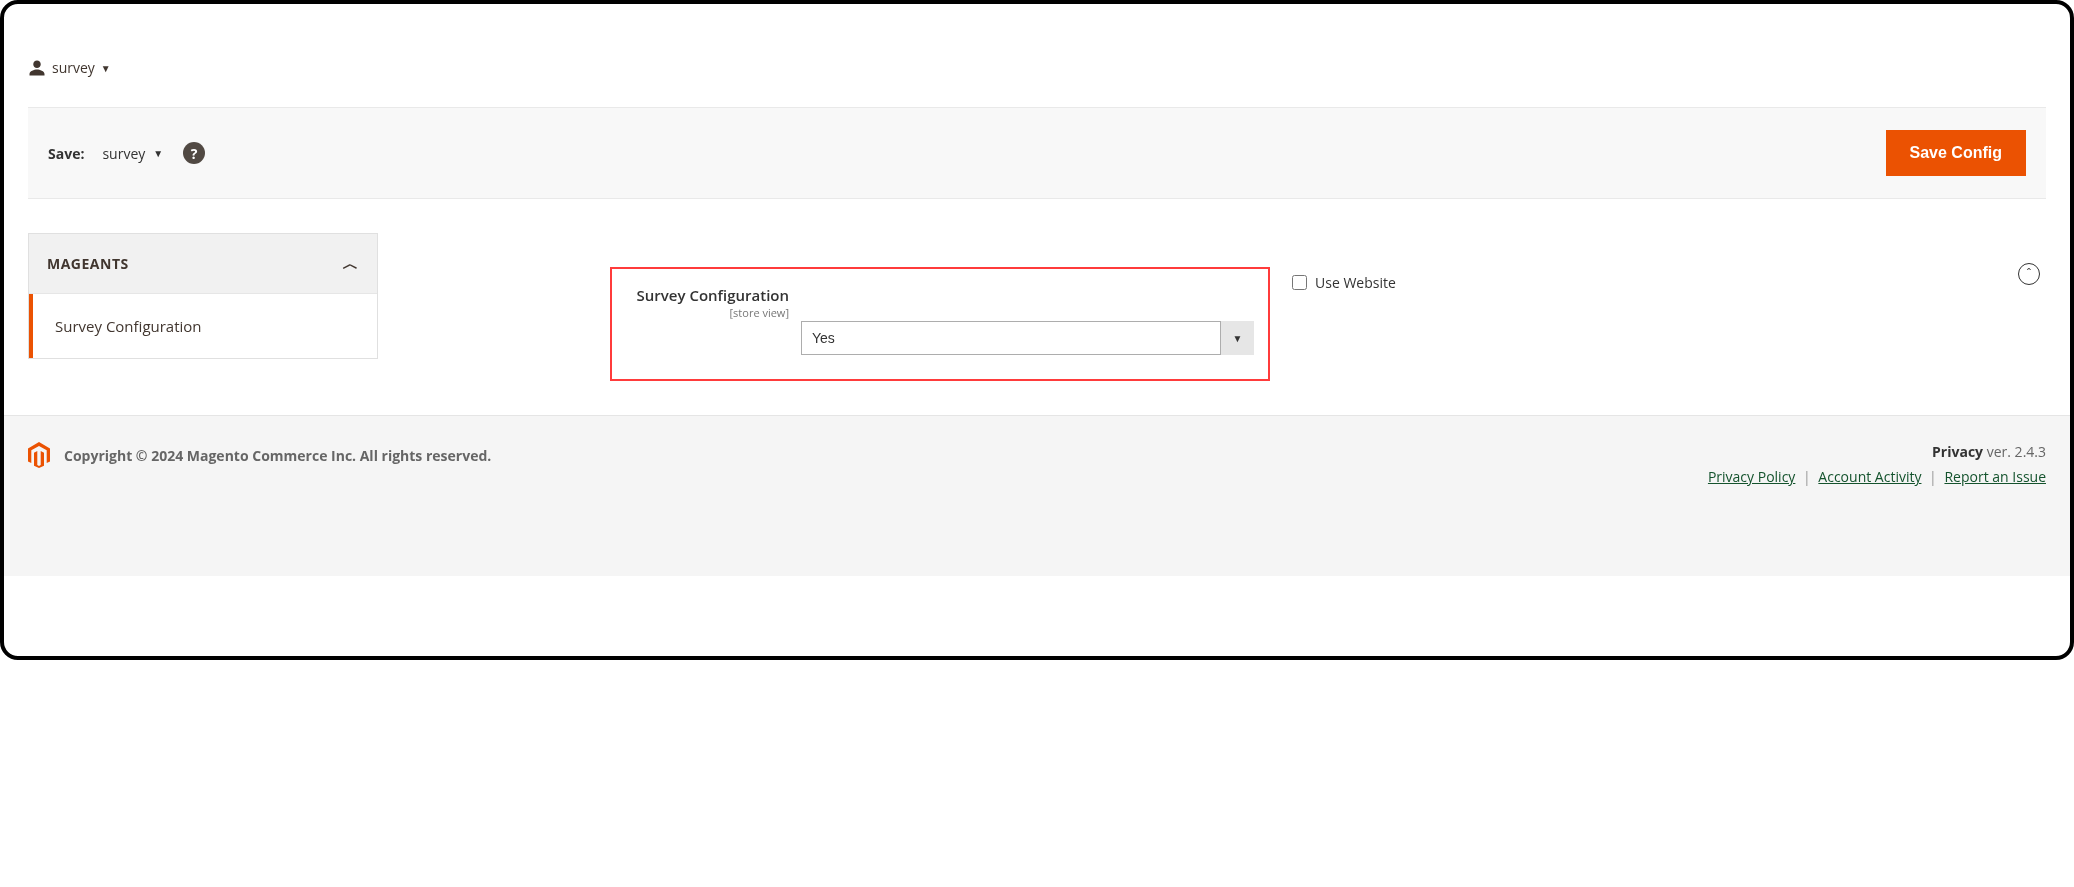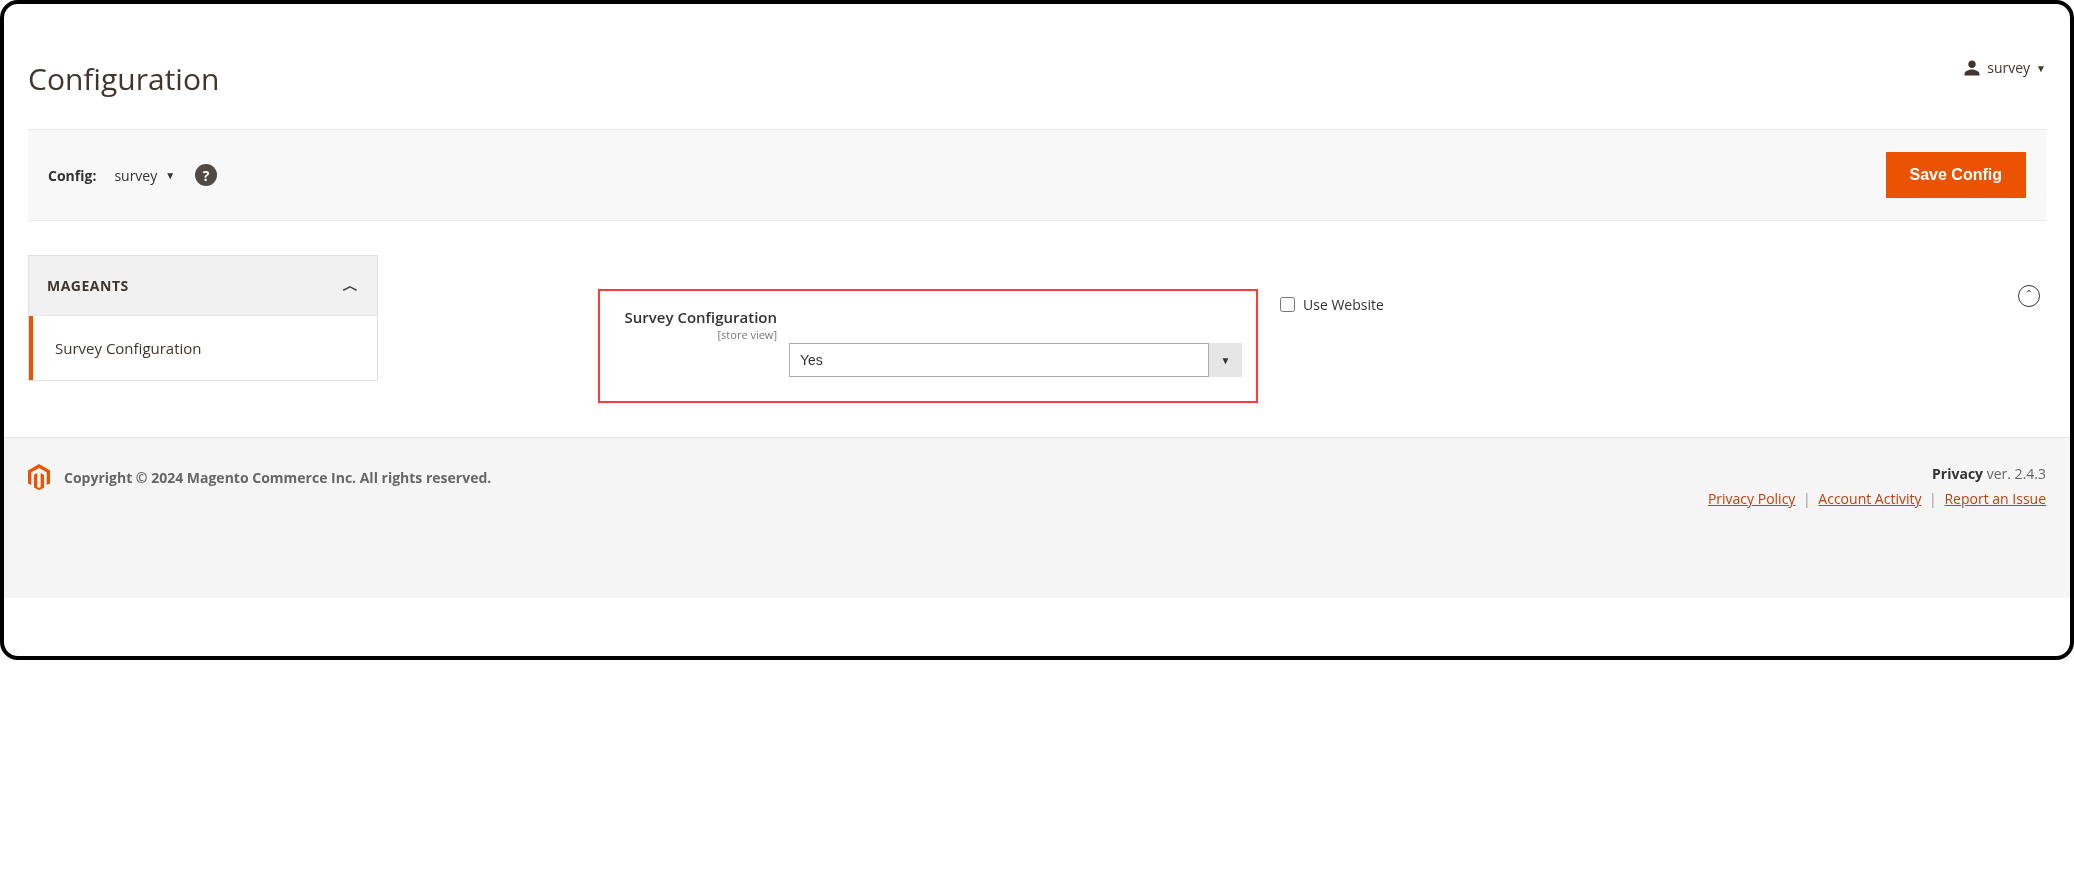--- a/index.html
+++ b/index.html
@@ -88,21 +88,21 @@
     padding: 14px 24px;
     font-size: 16px;
     font-weight: 600;
     cursor: pointer;
     text-align: right;
   }
 
   
   .main-cols {
     display: flex;
-    gap: 0;
+    gap: 12px;
     margin-top: 34px;
     align-items: flex-start;
     padding-bottom: 34px;
   }
   .sidebar { width: 350px; flex-shrink: 0; }
   .tabs-group {
     border: 1px solid #e0e0e0;
   }
   .tab-head {
     background: #f1f1f1;
@@ -229,47 +229,46 @@
   }
   .copyright { color: #666; font-weight: bold; }
   .footer-right { text-align: right; }
   .ver-line { color: #666; }
   .ver-line strong { color: #333; font-weight: 700; }
   .footer-links {
     margin-top: 6px;
     color: #999;
   }
   .footer-links a {
-    color: #c2410c;
+    color: #14532d;
     text-decoration: underline;
     cursor: pointer;
   }
   .footer-links .sep { color: #999; margin: 0 4px; }
 </style>
 </head>
 <body>
 
 <div class="page">
   <div class="content-area">
 
     <div class="page-header">
-      <h1 class="page-title">Configuration</h1>
       <div class="admin-user">
         <span class="user-icon">
           <svg width="18" height="18" viewBox="0 0 24 24" fill="#41362f">
               <path d="M12 12c2.8 0 5-2.2 5-5s-2.2-5-5-5-5 2.2-5 5 2.2 5 5 5zm0 2c-3.8 0-10 2-10 6v2h20v-2c0-4-6.2-6-10-6z"></path>
             </svg>
         </span>
         <span>survey</span>
         <span class="tri">▼</span>
       </div>
     </div>
 
     <div class="scope-bar">
-      <span class="scope-label">Config:</span>
+      <span class="scope-label">Save:</span>
       <span class="scope-select">
         <span>survey</span>
         <span class="tri">▼</span>
       </span>
       <span class="help-icon">?</span>
       <button class="save-btn">Save Config</button>
     </div>
 
     <div class="main-cols">
 

